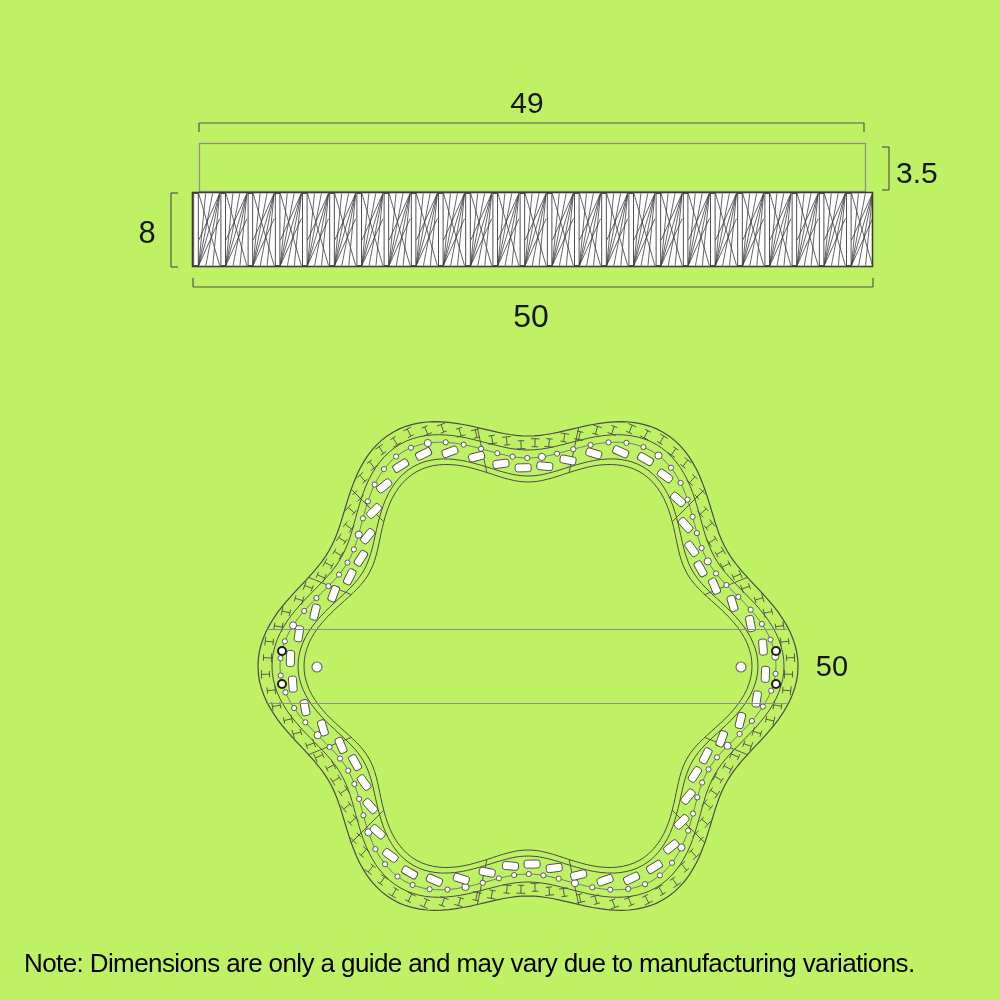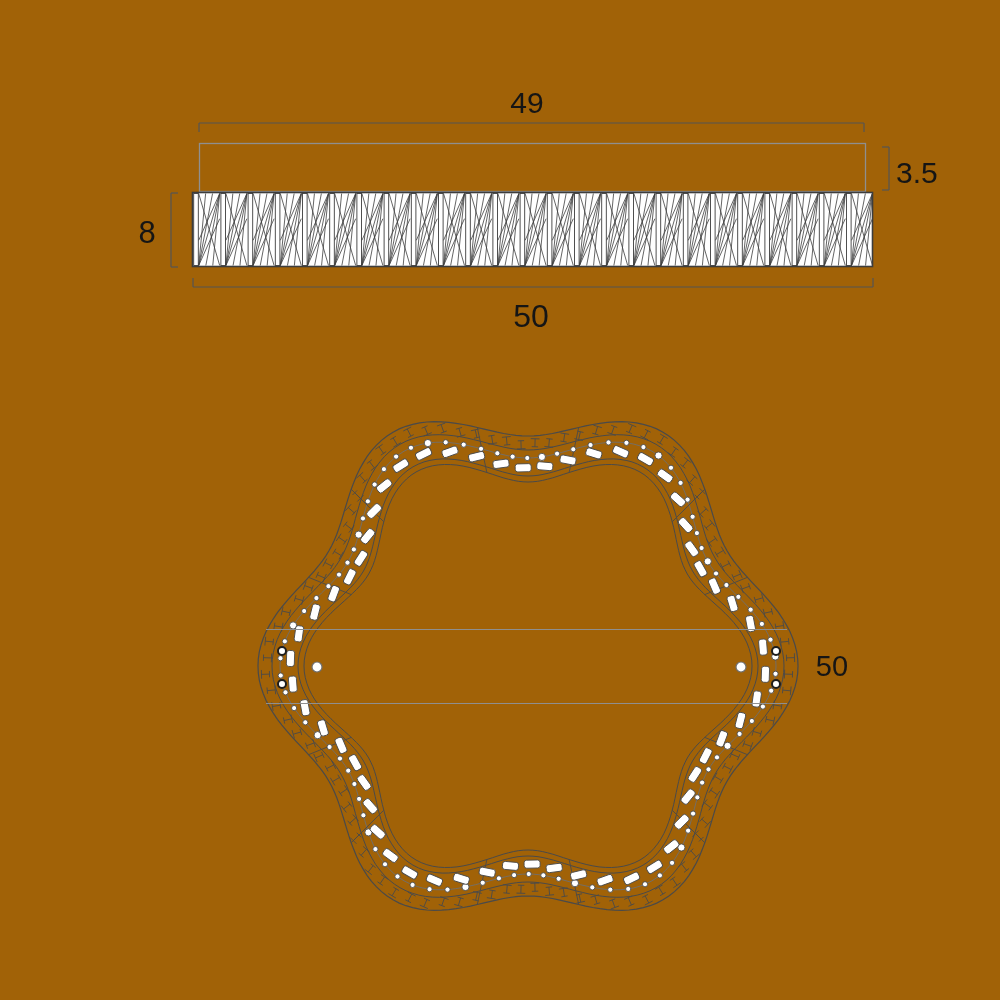--- a/index.html
+++ b/index.html
@@ -1,16 +1,16 @@
 <!DOCTYPE html>
 <html><head>
 <meta charset="utf-8">
 <style>
   html,body{margin:0;padding:0;background:#fff;}
-  .page{position:relative;width:1000px;height:1000px;background:#a16207;overflow:hidden;
+  .page{position:relative;width:1000px;height:1000px;background:#bef264;overflow:hidden;
         font-family:"Liberation Sans",sans-serif;}
   .drawing{position:absolute;left:0;top:0;width:1000px;height:1000px;}
   .note{position:absolute;left:24px;top:948px;font-size:26px;letter-spacing:-0.6px;
         color:#000;white-space:nowrap;}
   svg text{font-family:"Liberation Sans",sans-serif;}
 </style>
 </head>
 <body>
 
 <div class="page">
@@ -752,13 +752,14 @@
           <circle cx="776" cy="651" r="4" fill="#fff" stroke="#1d1d1d" stroke-width="2"></circle>
           <circle cx="776" cy="684" r="4" fill="#fff" stroke="#1d1d1d" stroke-width="2"></circle>
           <circle cx="317" cy="667" r="5" fill="#fff" stroke="#6f6f6f" stroke-width="1.2"></circle>
           <circle cx="741" cy="667" r="5" fill="#fff" stroke="#6f6f6f" stroke-width="1.2"></circle>
         </g>
       </g>
       <g>
         <text x="832" y="676" font-size="29" text-anchor="middle" fill="#151515">50</text>
       </g>
     </svg>
+  <div class="note">Note: Dimensions are only a guide and may vary due to manufacturing variations.</div>
 </div>
 
 </body></html>

